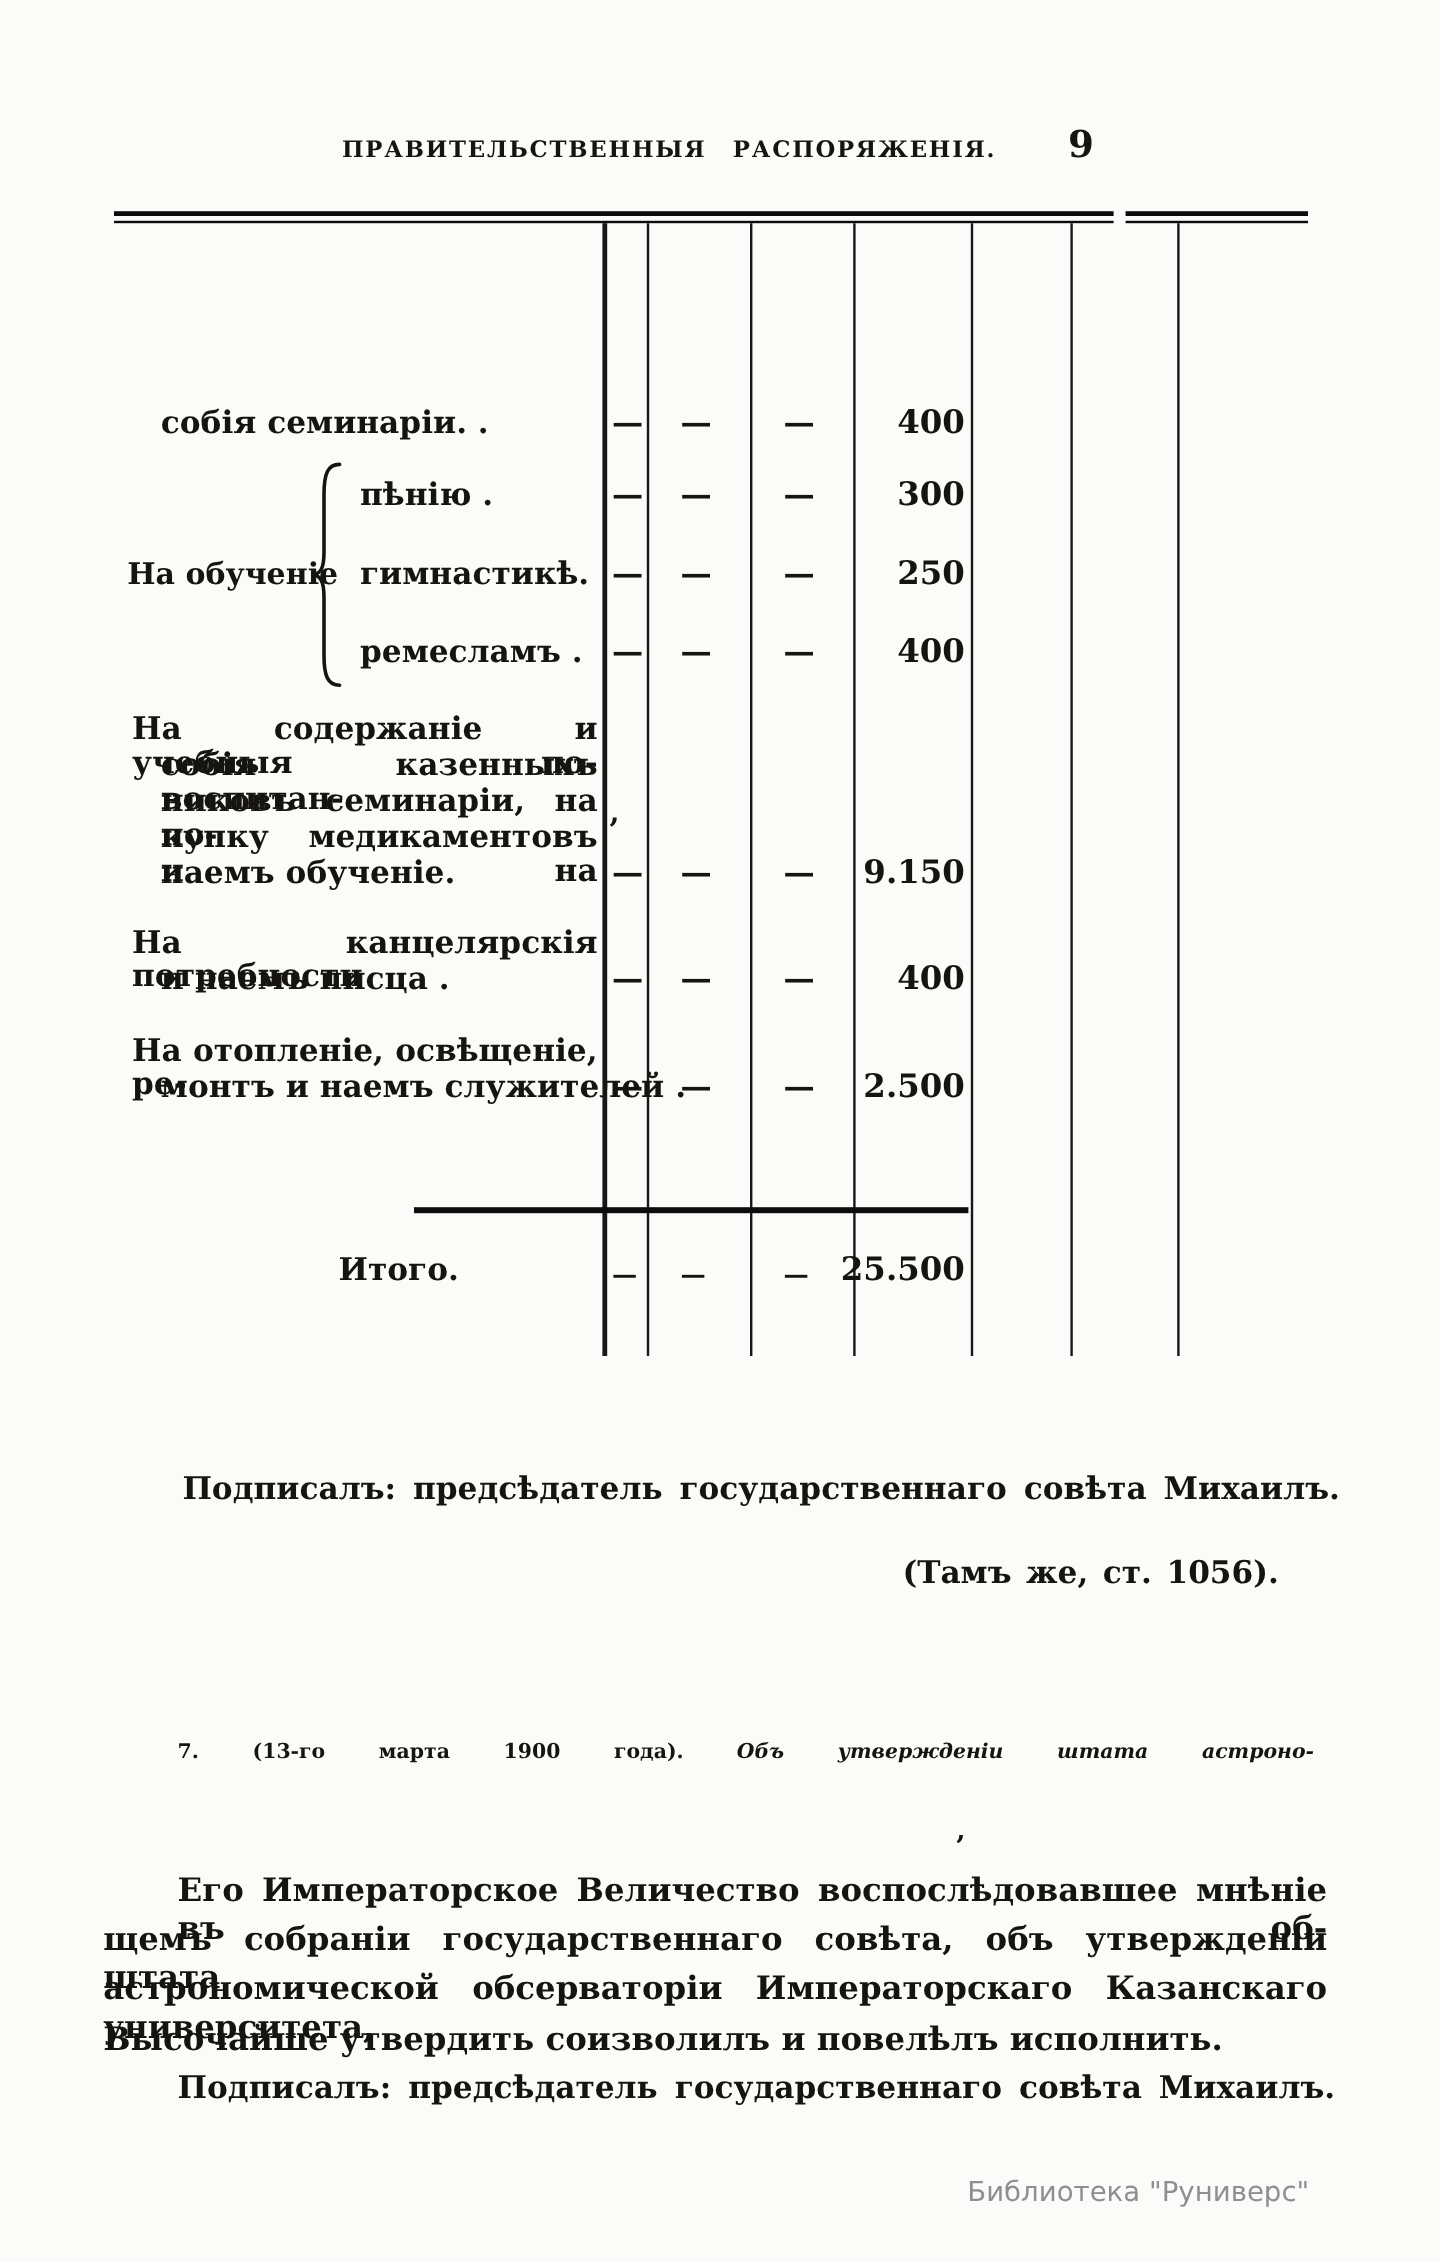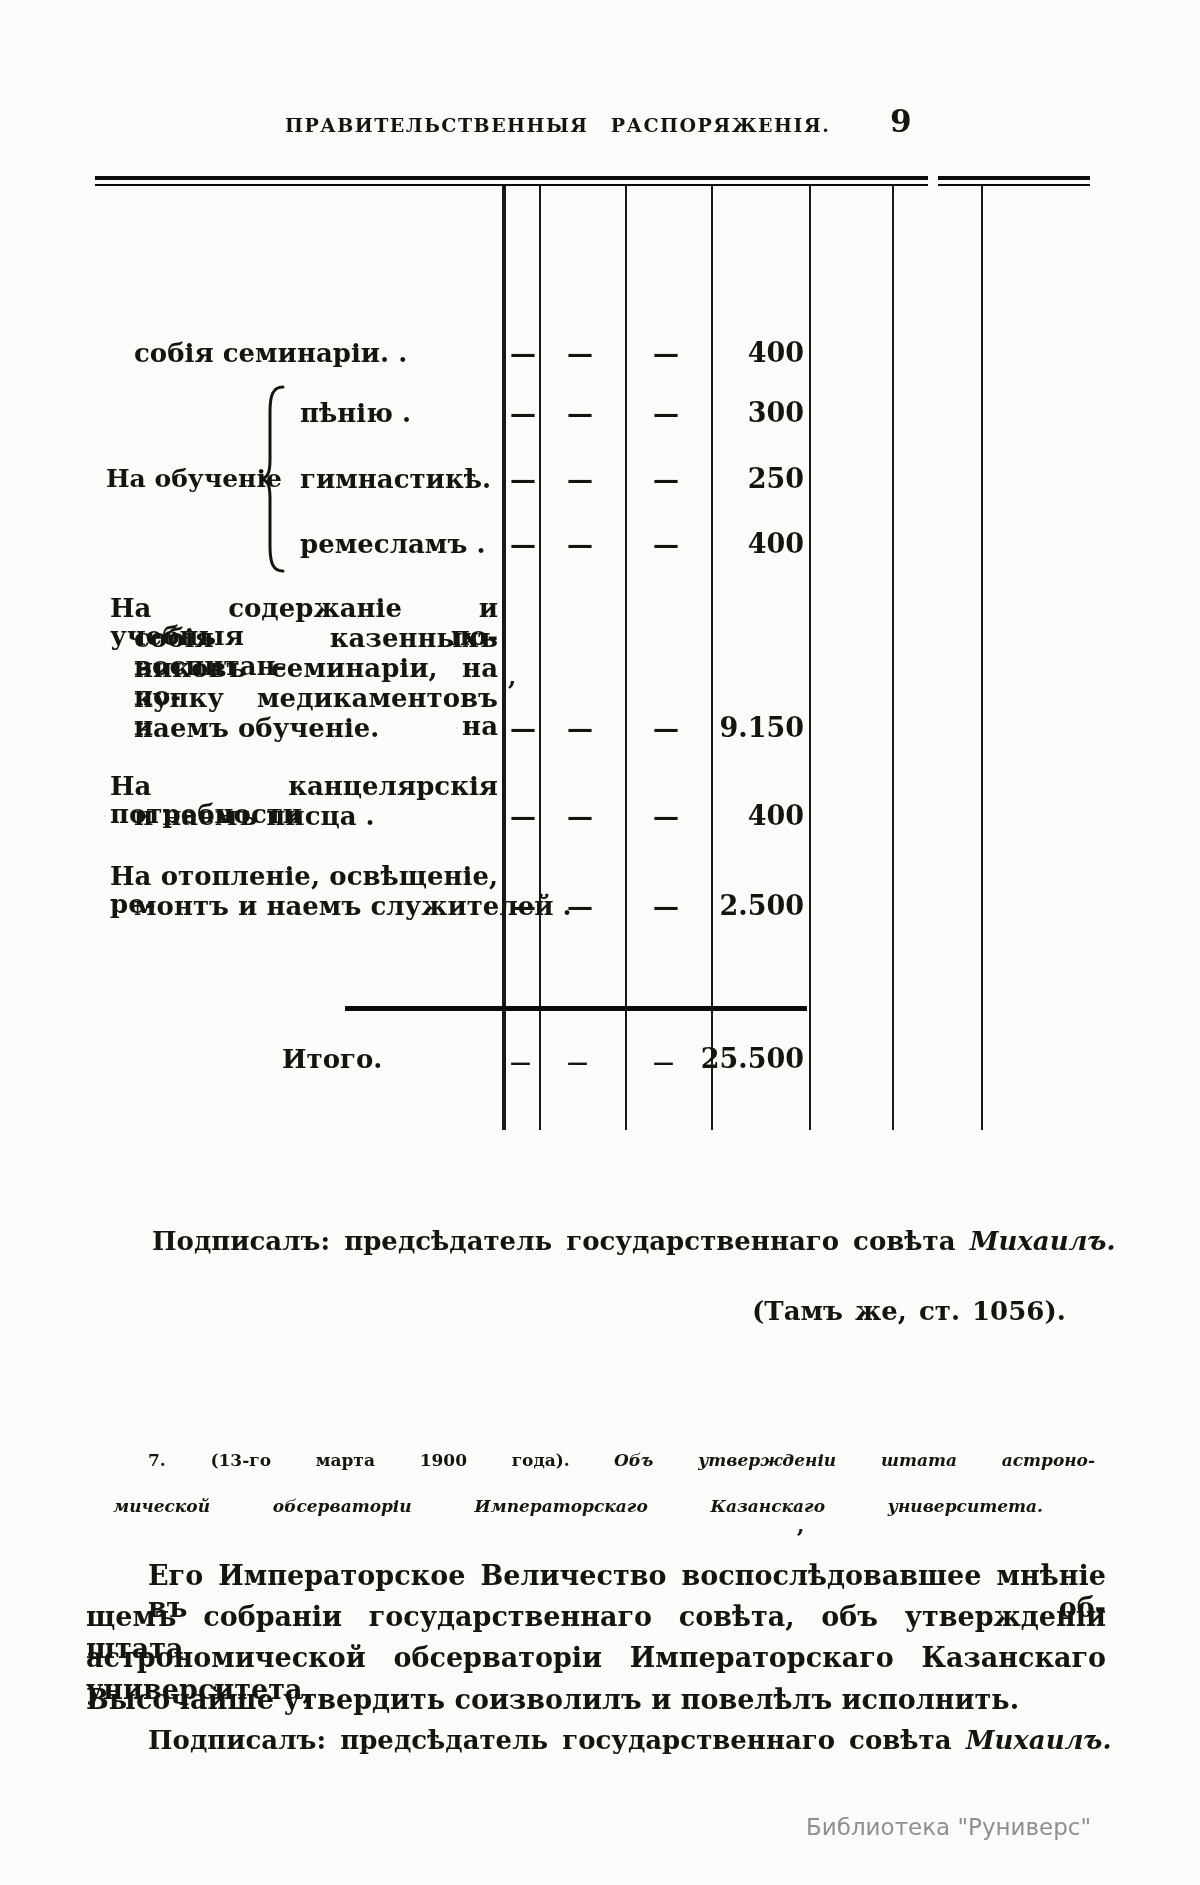--- a/index.html
+++ b/index.html
@@ -27,21 +27,21 @@
   
   .t{font-size:26px;font-weight:700;line-height:28px;white-space:nowrap;}
   .j{white-space:normal;text-align:justify;text-align-last:justify;}
   .cells{position:absolute;left:503px;width:306px;height:30px;}
   .d{position:absolute;top:0;font-size:26px;font-weight:700;line-height:28px;}
   .d1{left:7px;} .d2{left:64px;} .d3{left:150px;}
   .num{position:absolute;top:0;right:5px;font-size:27px;font-weight:700;line-height:28px;}
   .small .d{font-size:21px;top:3px;}
   
   .sig{font-size:26px;font-weight:700;word-spacing:5px;white-space:nowrap;}
-  .sig .nm{font-style:italic;}
+  .sig .nm{}
   .cite{font-size:26px;font-weight:700;word-spacing:3px;white-space:nowrap;}
   .head-l{font-size:17px;line-height:32px;text-align:justify;text-align-last:justify;}
   .head-l .pre{font-weight:700;font-style:normal;}
   .head-l .it, .head-it{font-style:italic;font-weight:700;}
   .body-l{font-size:27px;font-weight:700;line-height:32px;}
   .jj{text-align:justify;text-align-last:justify;}
   .wm{font-family:"DejaVu Sans", sans-serif;font-size:23px;color:#8f8f8f;white-space:nowrap;}
   .artifact{font-size:24px;font-weight:700;}
 </style>
 </head>
@@ -143,21 +143,20 @@
     <span class="nm">Михаилъ.</span>
   </div>
 
   <div class="abs cite" style="left:752px;top:1296px;">(Тамъ же, ст. 1056).</div>
 
   <div class="abs head-l" style="left:148px;top:1444px;width:947px;">
     <span class="pre">7. (13-го марта 1900 года).</span>
     <span> </span>
     <span class="it">Объ утвержденіи штата астроно-</span>
   </div>
-  <div class="abs head-l head-it" style="left:113px;top:1490px;width:930px;">мической обсерваторіи Императорскаго Казанскаго университета.</div>
   <div class="abs artifact" style="left:796px;top:1524px;">’</div>
 
   <div class="abs body-l jj" style="left:148px;top:1560px;width:958px;">Его Императорское Величество воспослѣдовавшее мнѣніе въ об-</div>
   <div class="abs body-l jj" style="left:86px;top:1601px;width:1020px;">щемъ собраніи государственнаго совѣта, объ утвержденіи штата</div>
   <div class="abs body-l jj" style="left:86px;top:1642px;width:1020px;">астрономической обсерваторіи Императорскаго Казанскаго университета,</div>
   <div class="abs body-l" style="left:86px;top:1684px;">Высочайше утвердить соизволилъ и повелѣлъ исполнить.</div>
 
   <div class="abs sig" style="left:148px;top:1725px;">
     <span>Подписалъ: предсѣдатель государственнаго совѣта</span>
     <span> </span>

